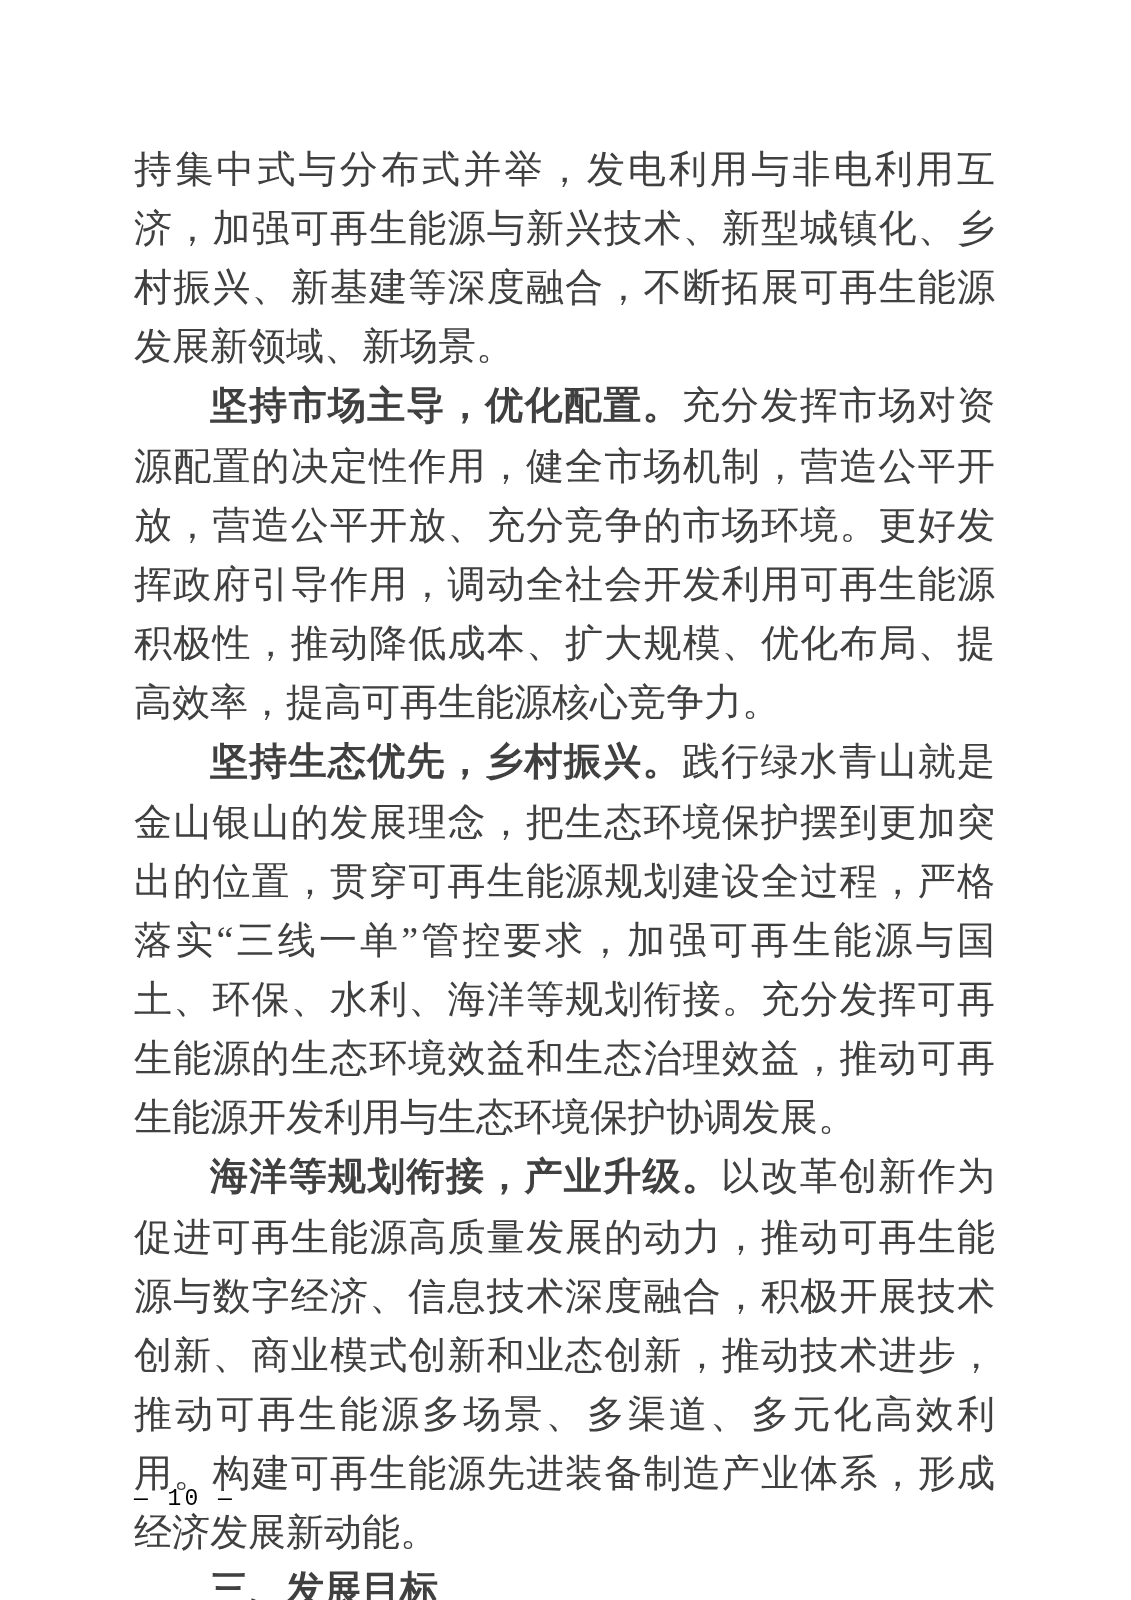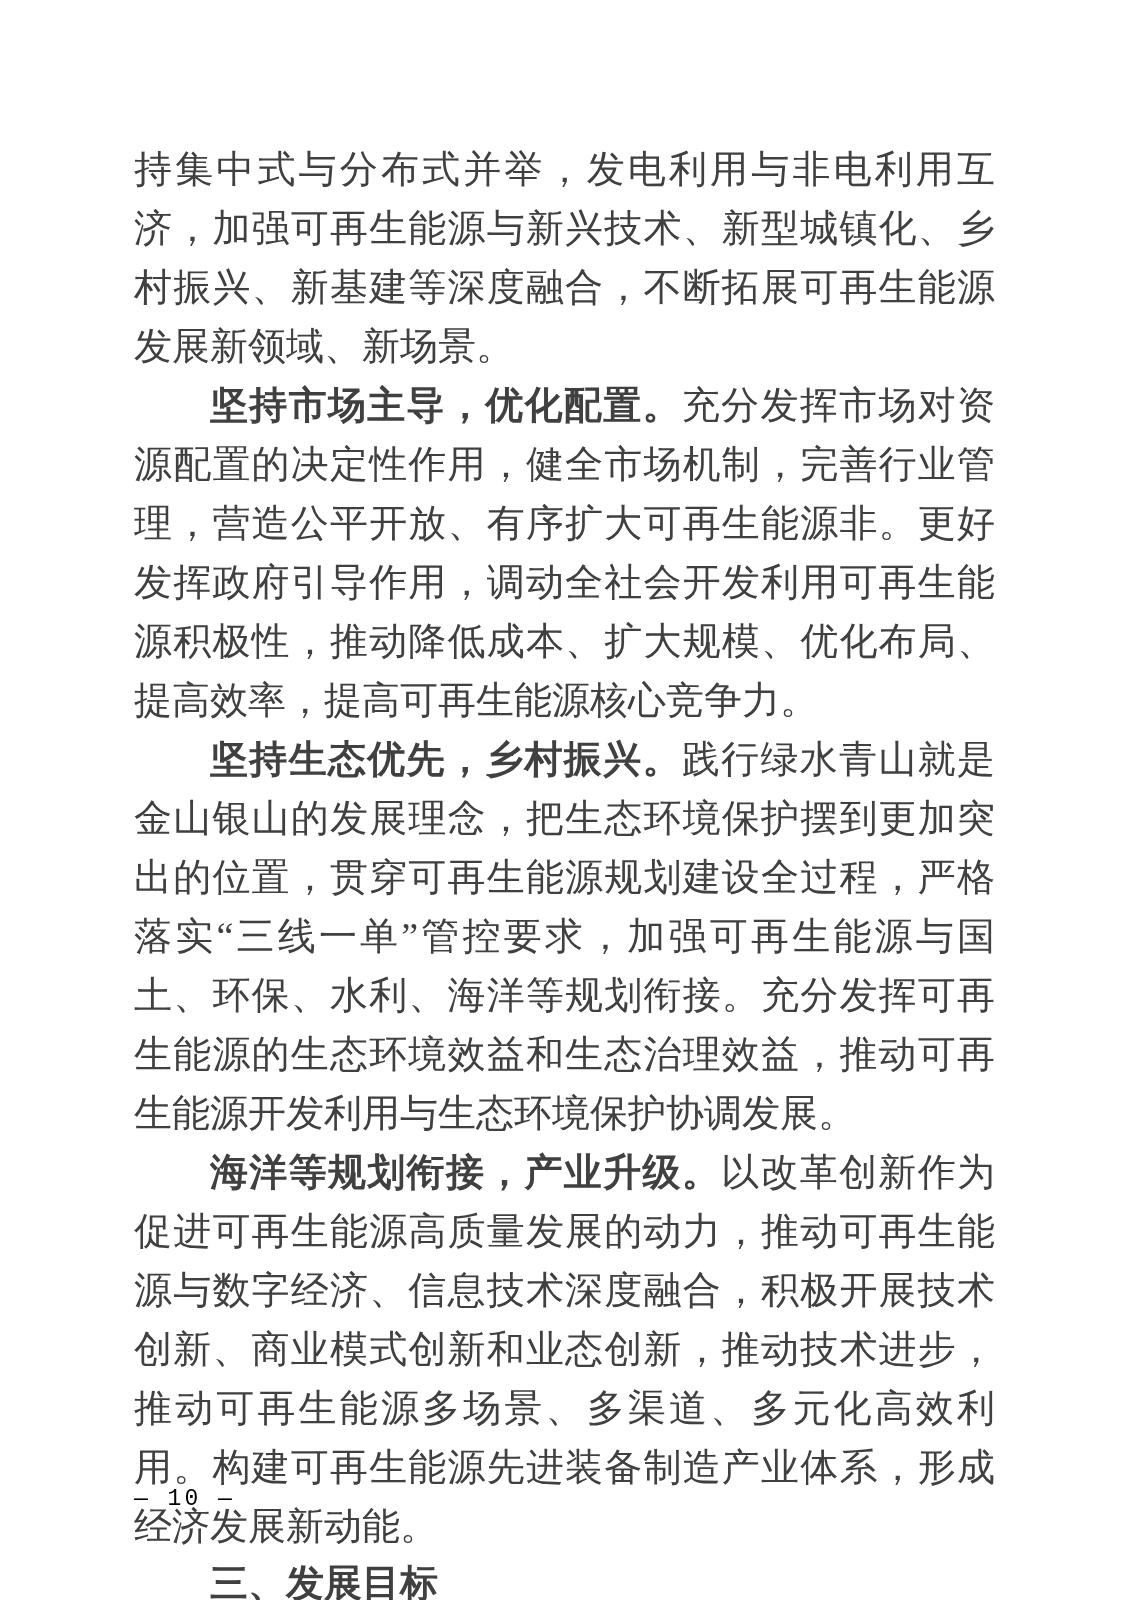--- a/index.html
+++ b/index.html
@@ -28,21 +28,21 @@
   .para {
     margin: 0;
     padding: 0;
     text-indent: 2em;
   }
   .no-indent {
     text-indent: 0;
   }
   .lead {
     font-weight: 700;
-    font-family: Liberation Serif, serif;
+    font-family: Liberation Mono, monospace;
     margin-top: 16px;
   }
   .heading {
     font-weight: 700;
     font-family: Liberation Mono, monospace;
   }
   .subheading {
     font-weight: 700;
     font-family: "Liberation Serif", serif;
   }
@@ -58,21 +58,21 @@
   }
 </style>
 </head>
 <body>
 
 <div class="page">
   <div class="content">
 
     <p class="para no-indent"><span>持集中式与分布式并举，发电利用与非电利用互济，加强可再生能源与新兴技术、新型城镇化、乡村振兴、新基建等深度融合，不断拓展可再生能源发展新领域、新场景。</span></p>
 
-    <p class="para"><span class="lead">坚持市场主导，优化配置。</span><span>充分发挥市场对资源配置的决定性作用，健全市场机制，完善行业管理，营造公平开放、有序扩大可再生能源非。更好发挥政府引导作用，调动全社会开发利用可再生能源积极性，推动降低成本、扩大规模、优化布局、提高效率，提高可再生能源核心竞争力。</span></p>
+    <p class="para"><span class="lead">坚持市场主导，优化配置。</span><span>充分发挥市场对资源配置的决定性作用，健全市场机制，营造公平开放，营造公平开放、充分竞争的市场环境。更好发挥政府引导作用，调动全社会开发利用可再生能源积极性，推动降低成本、扩大规模、优化布局、提高效率，提高可再生能源核心竞争力。</span></p>
 
     <p class="para"><span class="lead">坚持生态优先，乡村振兴。</span><span>践行绿水青山就是金山银山的发展理念，把生态环境保护摆到更加突出的位置，贯穿可再生能源规划建设全过程，严格落实“三线一单”管控要求，加强可再生能源与国土、环保、水利、海洋等规划衔接。充分发挥可再生能源的生态环境效益和生态治理效益，推动可再生能源开发利用与生态环境保护协调发展。</span></p>
 
     <p class="para"><span class="lead">海洋等规划衔接，产业升级。</span><span>以改革创新作为促进可再生能源高质量发展的动力，推动可再生能源与数字经济、信息技术深度融合，积极开展技术创新、商业模式创新和业态创新，推动技术进步，推动可再生能源多场景、多渠道、多元化高效利用。构建可再生能源先进装备制造产业体系，形成经济发展新动能。</span></p>
 
     <p class="para heading"><span>三、发展目标</span></p>
 
 
 
   </div>

